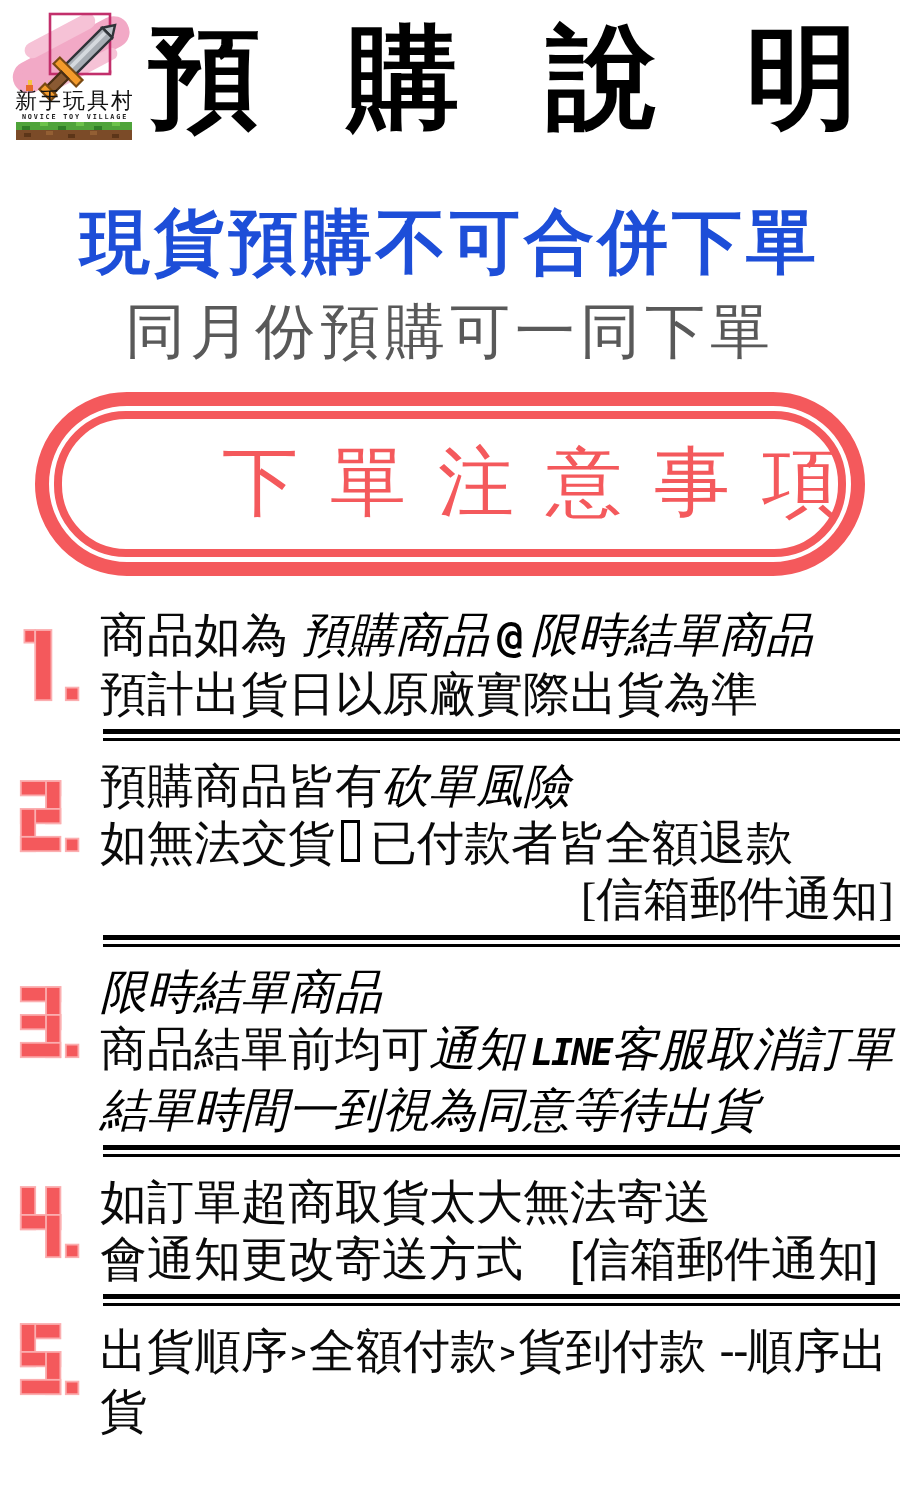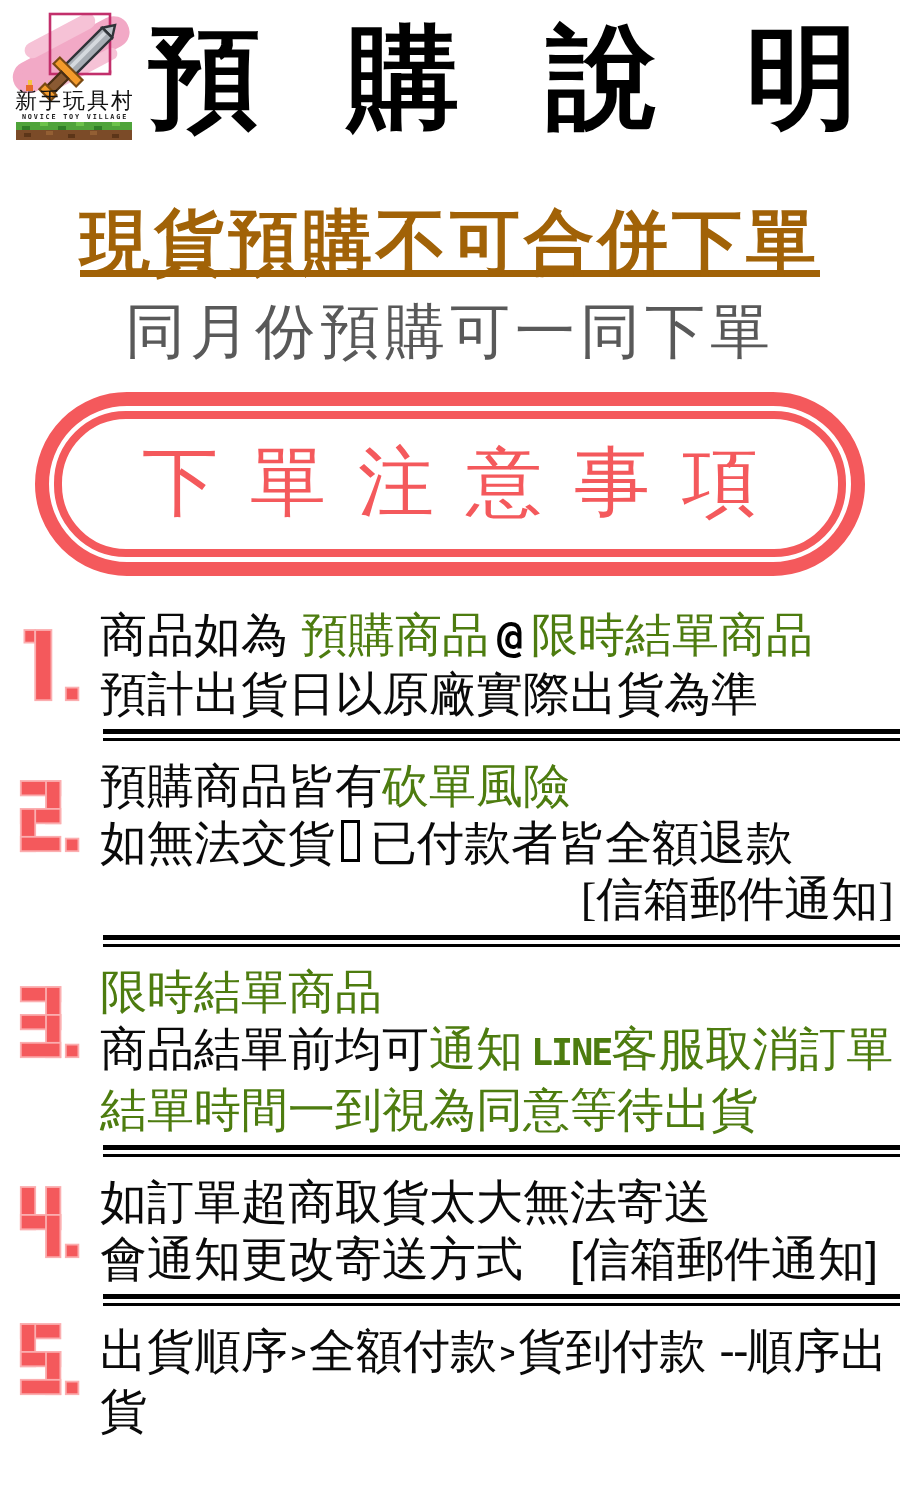--- a/index.html
+++ b/index.html
@@ -14,46 +14,46 @@
   .header{position:relative;height:152px;}
   .logo{position:absolute;left:12px;top:8px;width:120px;height:132px;}
   .title-row{
     position:absolute;left:148px;right:42px;top:12px;
     display:flex;justify-content:space-between;
     font-size:112px;line-height:1.18;font-weight:600;color:#000;
   }
 
   
   .h1{margin:50px 0 0;text-align:center;font-size:70px;line-height:1.15;
-      font-weight:600;letter-spacing:4px;color:#a16207;text-decoration:underline;}
+      font-weight:600;letter-spacing:4px;color:#1d4ed8;}
   .h2{margin:14px 0 0;text-align:center;font-size:60px;line-height:1.15;
       font-weight:400;letter-spacing:5px;color:#595959;}
 
   
   .notice-box{
     margin:26px auto 0;width:802px;height:156px;
     border:14px solid #F4595C;border-radius:92px;position:relative;
   }
   .notice-inner{
     position:absolute;inset:5px;border:8px solid #F4595C;border-radius:72px;
-    display:flex;align-items:center;justify-content:center;
+    display:flex;align-items:center;justify-content:flex-end;
   }
   .notice-text{
     font-size:76px;font-weight:500;color:#F4595C;
     letter-spacing:32px;margin-right:-32px;white-space:nowrap;
   }
 
   
   .list{margin-top:30px;}
   .item{display:flex;}
   .num-col{flex:0 0 100px;display:flex;justify-content:center;align-items:flex-start;}
   .text-col{flex:1;padding-right:6px;}
   .line{font-size:47px;line-height:57px;font-weight:500;color:#0a0a0a;white-space:pre-wrap;}
   .line.center{text-align:right;font-family:Liberation Serif, serif;}
-  .t-red{color:#4d7c0f;}
+  .t-red{color:#000000;font-style:italic;}
   .pixel{font-weight:500;}
   .latin{font-family:"DejaVu Sans Mono",monospace;font-weight:bold;font-size:0.78em;letter-spacing:-2px;margin-left:8px;}
   .at{font-family:"DejaVu Sans Mono",monospace;font-weight:bold;font-size:0.92em;margin:0 8px;color:#000;}
   .caret{font-size:0.55em;font-weight:bold;vertical-align:0.18em;margin:0 3px;}
   .dash{letter-spacing:-2px;}
   .tofu{display:inline-block;width:13px;height:36px;border:3px solid #000;
         margin:0 10px 0 6px;vertical-align:-3px;font-size:0;color:transparent;overflow:hidden;}
 
   .sep{margin:7px 0 16px 103px;border-top:5px solid #000;border-bottom:3px solid #000;height:4px;}
 </style>

